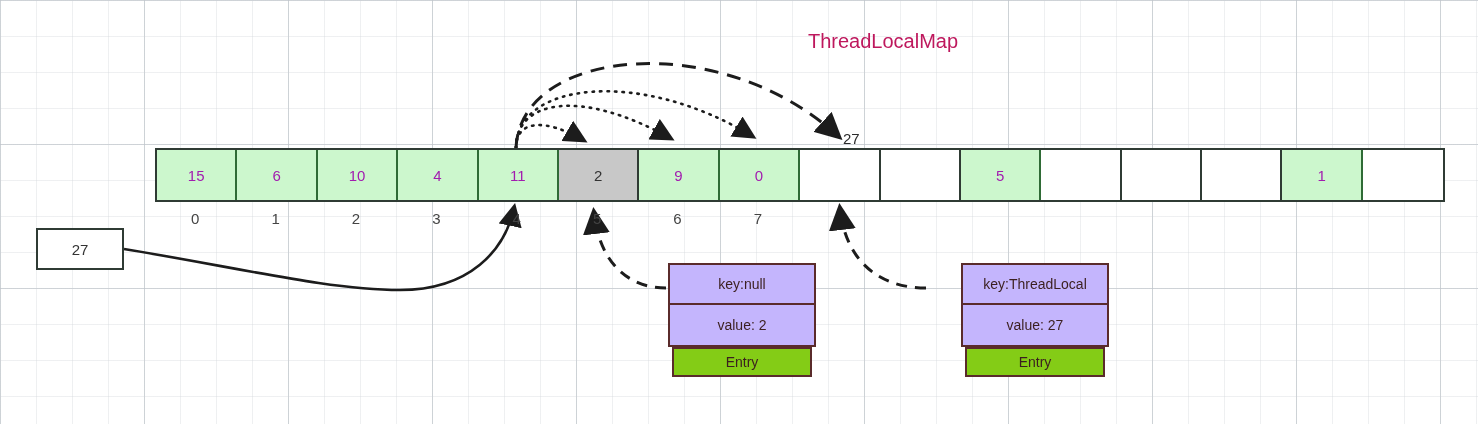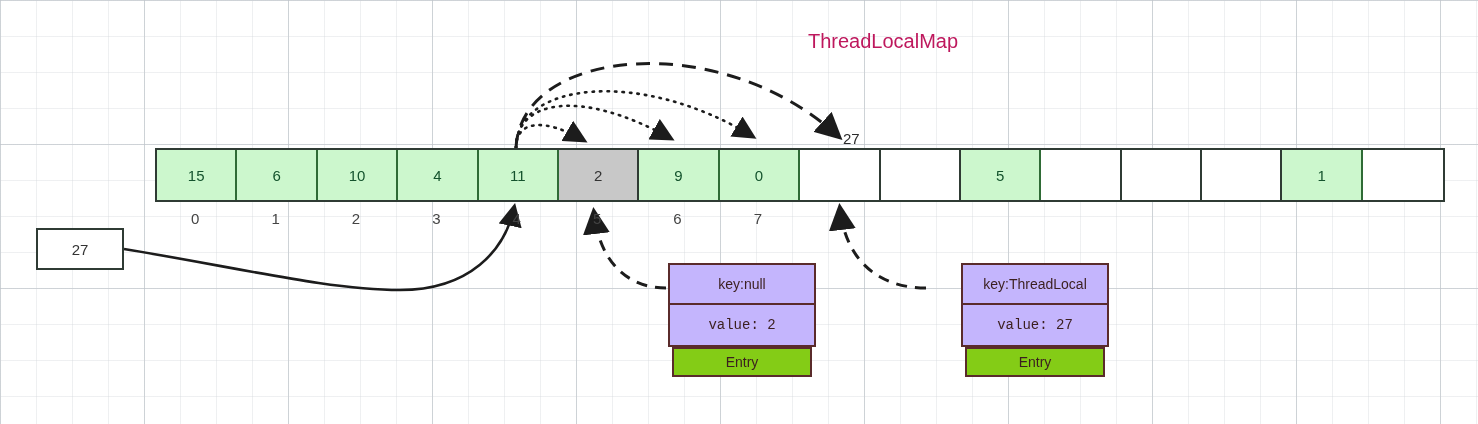--- a/index.html
+++ b/index.html
@@ -32,21 +32,21 @@
     height:54px;
   }
   .slot{
     width:80.4px;height:100%;
     box-sizing:border-box;
     border-right:2.5px solid #2f3b34;
     display:flex;align-items:center;justify-content:center;
     font-size:15px;
   }
   .slot:last-child{border-right:none;}
-  .slot.filled{background:#ccf7cd;color:#14532d;border-right-color:#2f6b36;}
+  .slot.filled{background:#ccf7cd;color:#a21caf;border-right-color:#2f6b36;}
   .slot.highlight{background:#c8c8c8;color:#333;border-right-color:#2f3b34;}
   .slot.empty{background:#ffffff;}
 
   
   #index-row{position:absolute;left:155px;top:210px;display:flex;}
   .idx{width:80.4px;text-align:center;font-size:15px;color:#444;}
 
   
   #incoming-hash-label{
     position:absolute;left:843px;top:130px;
@@ -64,21 +64,21 @@
 
   
   .entry-card{position:absolute;}
   .entry-field{
     width:148px;height:42px;
     border:2px solid #5a2b2b;
     background:#c4b5fd;
     display:flex;align-items:center;justify-content:center;
     font-size:14px;color:#3b1f1f;box-sizing:border-box;
   }
-  .entry-field.second{border-top:none;font-family:Liberation Mono, monospace;}
+  .entry-field.second{border-top:none;}
   .entry-label{
     width:140px;height:30px;margin-left:4px;
     border:2px solid #5a2b2b;
     background:#84cc16;
     display:flex;align-items:center;justify-content:center;
     font-size:14px;color:#3b1f1f;box-sizing:border-box;
   }
   #entry-null{left:668px;top:263px;}
   #entry-threadlocal{left:928px;top:263px;margin-left:33px;}
 </style>

